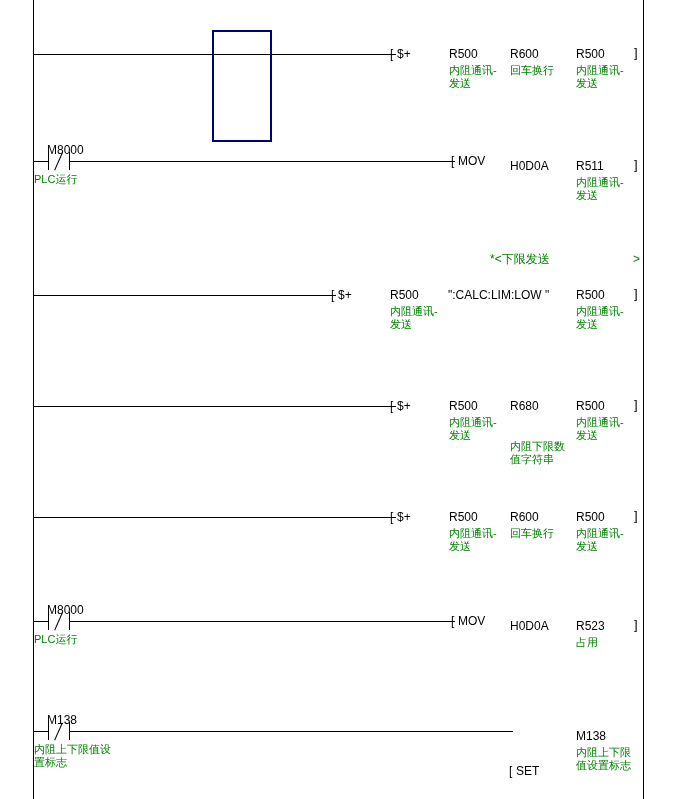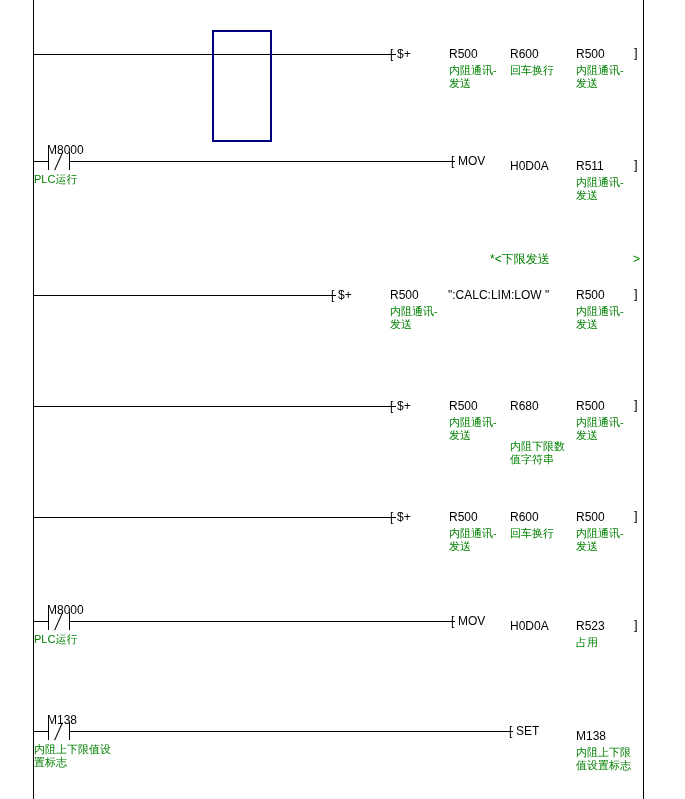--- a/index.html
+++ b/index.html
@@ -225,19 +225,19 @@
 
   <div class="operand" style="left:47px; top:713px;">M138</div>
   <div class="contact" style="left:48px; top:722px;">
     <div class="bar bar-l"></div>
     <div class="bar bar-r"></div>
     <div class="slash"></div>
   </div>
   <div class="hline" style="left:33px; top:731px; width:16px;"></div>
   <div class="hline" style="left:69px; top:731px; width:444px;"></div>
   <div class="comment" style="left:34px; top:743px; width:80px;">内阻上下限值设置标志</div>
-  <div class="instr" style="left:509px; top:722px;">
+  <div class="instr" style="left:509px; top:762px;">
     <span class="lbrk">[</span><span class="op">SET</span>
   </div>
   <div class="operand" style="left:576px; top:729px;">M138</div>
   <div class="comment" style="left:576px; top:746px;">内阻上下限值设置标志</div>
 
 </div>
 
 </body></html>

